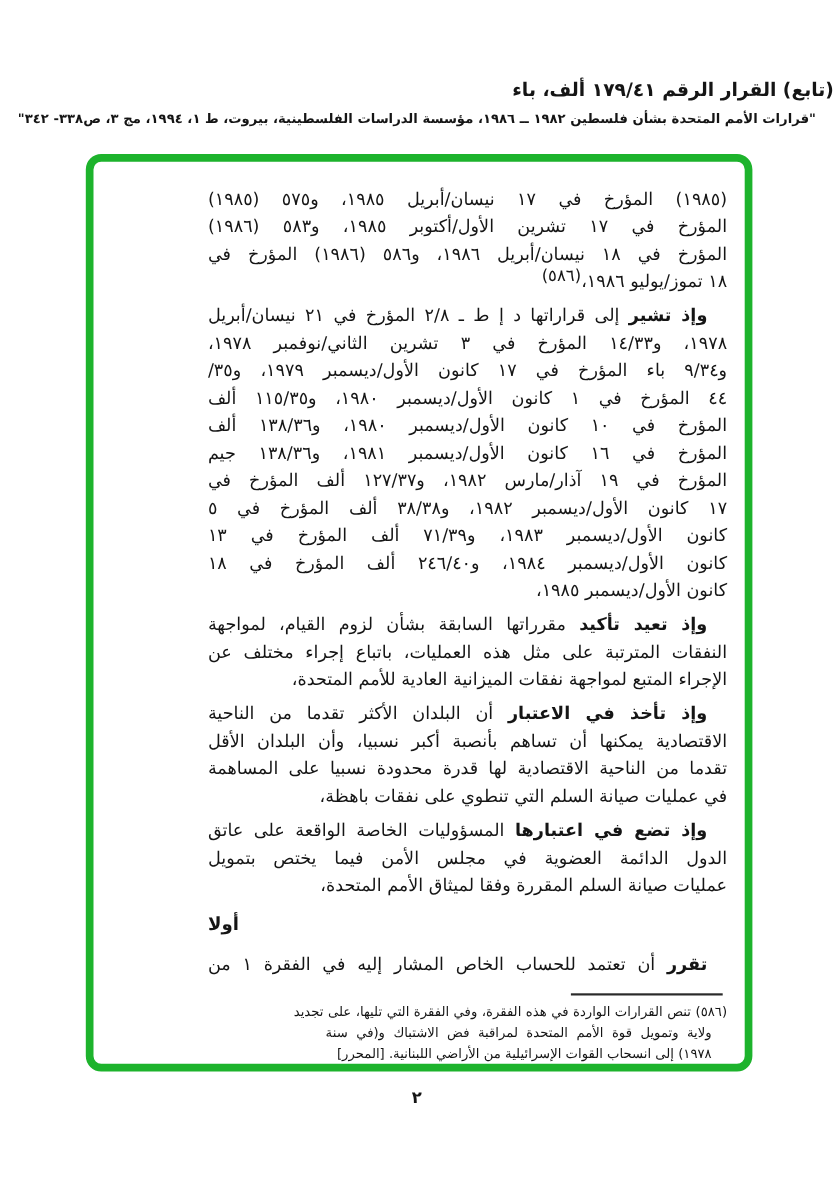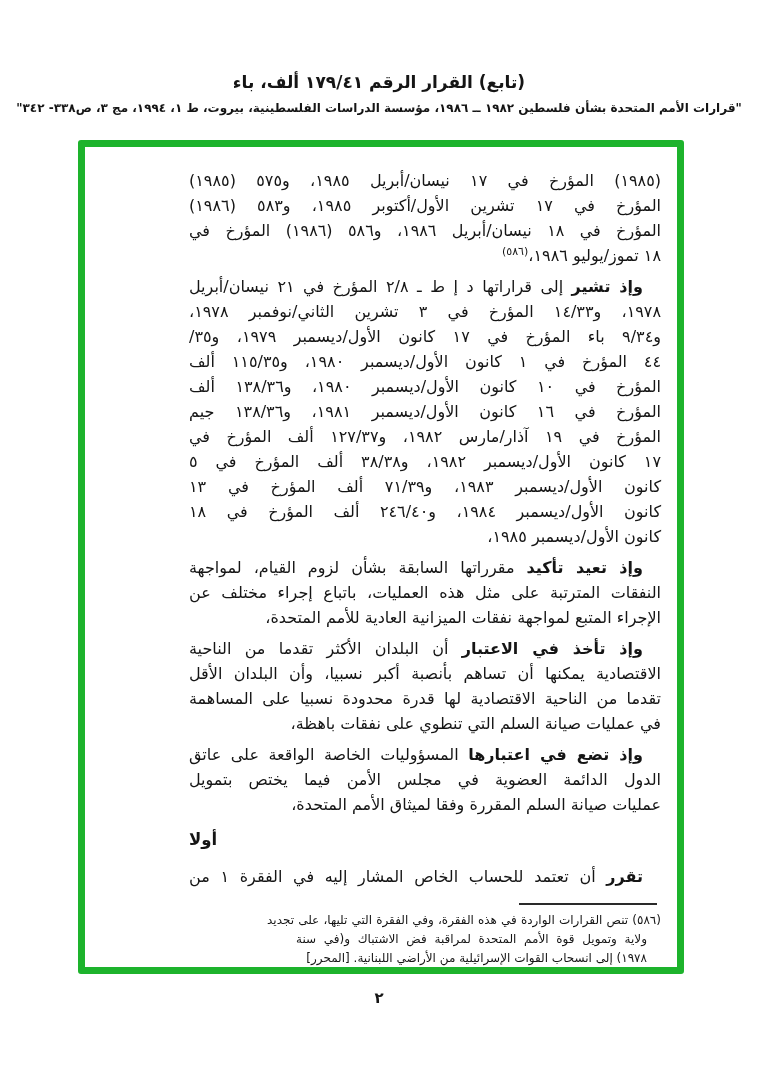--- a/index.html
+++ b/index.html
@@ -3,43 +3,43 @@
 <meta charset="utf-8">
 <style>
   html,body{margin:0;padding:0;background:#ffffff;}
   body{
     width:758px;height:1078px;position:relative;overflow:hidden;
     font-family:"DejaVu Sans",sans-serif;color:#151515;
     -webkit-font-smoothing:antialiased;
   }
   .page{position:absolute;inset:0;direction:rtl;}
   .hdr1{
-    position:absolute;top:72px;left:0;right:0;text-align:center;
+    position:absolute;top:72px;left:0;right:0;text-align:right;
     font-size:17px;font-weight:bold;letter-spacing:0.2px;
   }
   .hdr2{
     position:absolute;top:101px;left:0;right:0;text-align:center;
     font-size:12px;font-weight:bold;
   }
   .frame{
     position:absolute;top:140px;left:78px;width:592px;height:820px;
-    border:7px solid #1db32c;border-radius:3px;overflow:hidden;background:#fff;
+    border:7px solid #1db32c;border-radius:14px;overflow:hidden;background:#fff;
   }
   .inner{
     position:absolute;top:21px;right:16px;width:472px;direction:rtl;
   }
   .para{margin:0 0 6px 0;}
   .line{
     font-size:16px;line-height:25px;direction:rtl;white-space:nowrap;
     text-align:justify;text-align-last:justify;
   }
   .line.first{padding-right:18px;}
   .line.last{text-align:right;text-align-last:right;}
   .lead{font-weight:bold;}
-  sup.fnref{font-size:11px;line-height:0;vertical-align:6px;}
+  sup.fnref{font-size:15px;line-height:0;vertical-align:6px;}
   .heading{
     text-align:left;font-weight:bold;font-size:16.5px;
     margin:10px 0 12px 0;line-height:25px;
   }
   .fn{margin-top:14px;width:394px;direction:rtl;}
   .fn-sep{
     width:138px;height:0;border-top:2px solid #2a2a2a;margin:0 4px 6px 0;
   }
   .fn-line{
     font-size:12px;line-height:19px;direction:rtl;white-space:nowrap;

